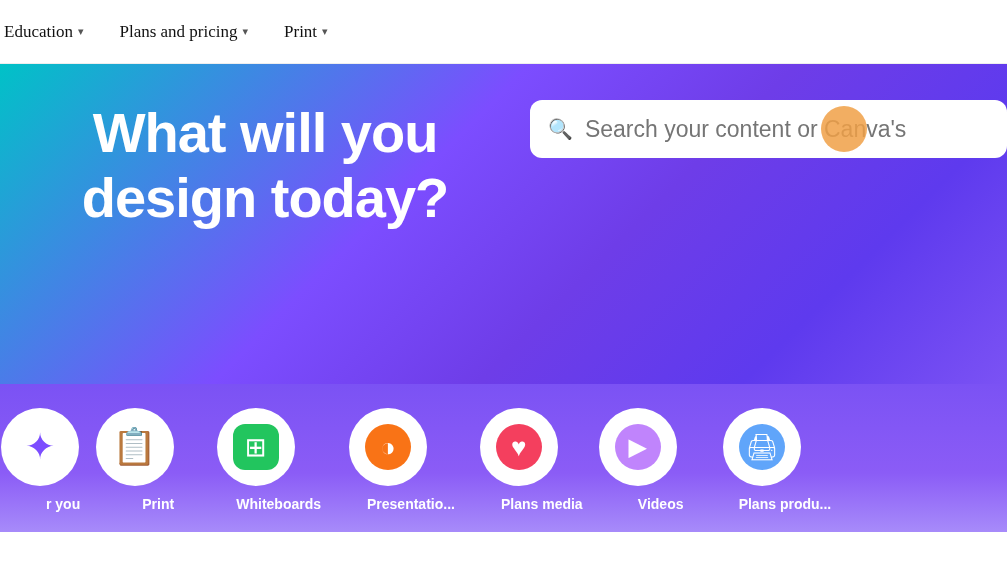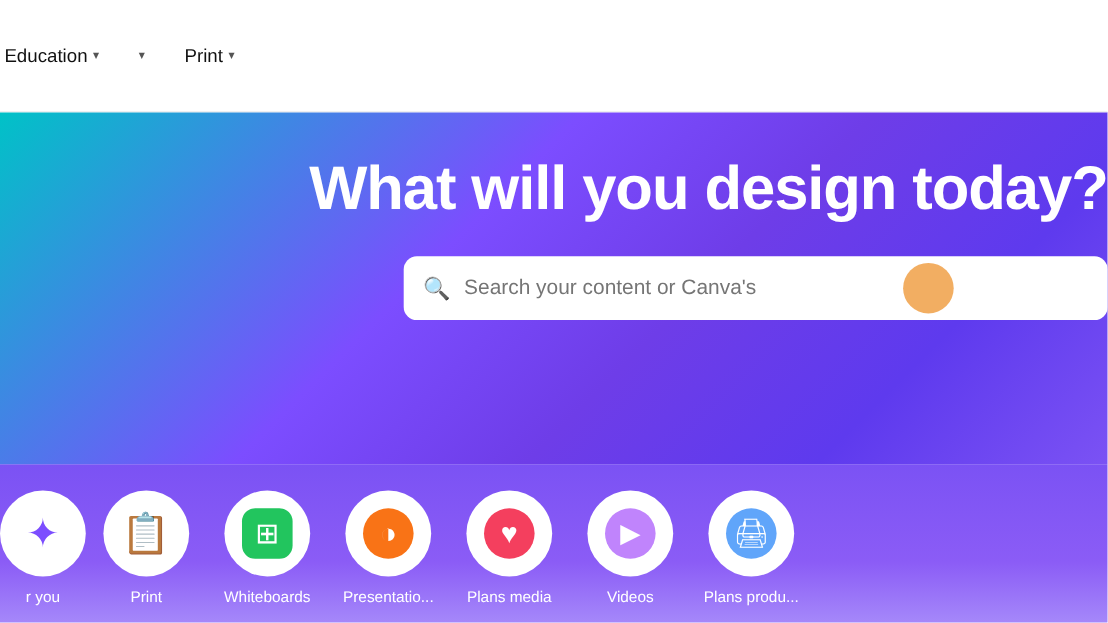--- a/index.html
+++ b/index.html
@@ -1,27 +1,28 @@
 <!DOCTYPE html>
 <html><head>
   <meta charset="utf-8">
   <style>
     * { margin: 0; padding: 0; box-sizing: border-box; }
     body { font-family: -apple-system, BlinkMacSystemFont, 'Segoe UI', sans-serif; width: 1007px; height: 566px; overflow: hidden; background: #fff; }
 
     
     .nav-bar {
-      height: 102px;
+      height: 64px;
       background: #fff;
       display: flex;
       align-items: center;
       padding: 0 0 0 0;
       border-bottom: 1px solid #eee;
       position: relative;
       z-index: 10;
+      font-family: Liberation Serif, serif;
     }
     .nav-item {
       display: flex;
       align-items: center;
       gap: 5px;
       font-size: 17px;
       font-weight: 500;
       color: #111;
       padding: 0 18px;
       height: 100%;
@@ -34,22 +35,21 @@
     }
     
     .nav-item-education { padding-left: 4px; }
 
     
     .hero {
       width: 100%;
       height: 320px;
       background: linear-gradient(135deg, #00c2c7 0%, #7c4dff 40%, #6e3de8 60%, #5e3aee 80%, #7b52f4 100%);
       display: flex;
-      flex-direction: column;
-      align-items: flex-end;
+      align-items: flex-start;
       justify-content: flex-start;
       padding-top: 36px;
       position: relative;
     }
     .hero-title {
       font-size: 56px;
       font-weight: 700;
       color: #fff;
       text-align: center;
       margin-bottom: 30px;
@@ -66,21 +66,21 @@
       gap: 12px;
       position: relative;
     }
     .search-icon {
       color: #666;
       font-size: 20px;
     }
     .search-input {
       border: none;
       outline: none;
-      font-size: 19px;
+      font-size: 23px;
       color: #999;
       width: 100%;
       background: transparent;
     }
     .cursor-dot {
       width: 46px;
       height: 46px;
       background: rgba(240, 160, 70, 0.85);
       border-radius: 50%;
       position: absolute;
@@ -116,22 +116,23 @@
       border-radius: 50%;
       background: #fff;
       display: flex;
       align-items: center;
       justify-content: center;
       font-size: 34px;
     }
     .cat-label {
       font-size: 14px;
       color: #fff;
-      font-weight: 400;
+      font-weight: 700;
       text-align: right;
+      margin-left: 46px;
     }
 
     .bottom-area {
       height: 100px;
       background: #fff;
       position: relative;
       overflow: hidden;
     }
     .dots-row {
       display: flex;
@@ -141,20 +142,21 @@
   </style>
 </head>
 <body>
 
 <nav class="nav-bar">
   <div class="nav-item nav-item-education">
     <span>Education</span>
     <span class="chevron">▾</span>
   </div>
   <div class="nav-item">
+    <span>Plans and pricing</span>
     <span class="chevron">▾</span>
   </div>
   <div class="nav-item">
     <span>Print</span>
     <span class="chevron">▾</span>
   </div>
 </nav>
 
 <section class="hero">
   <h1 class="hero-title">What will you design today?</h1>

